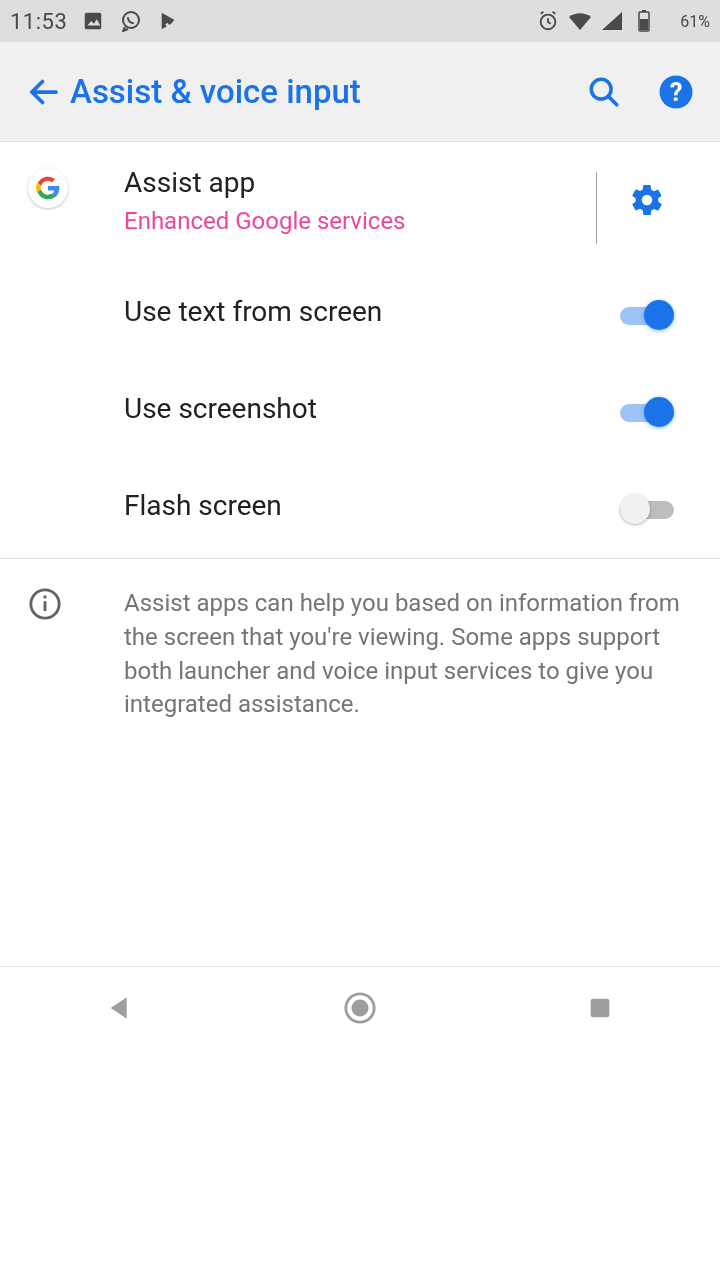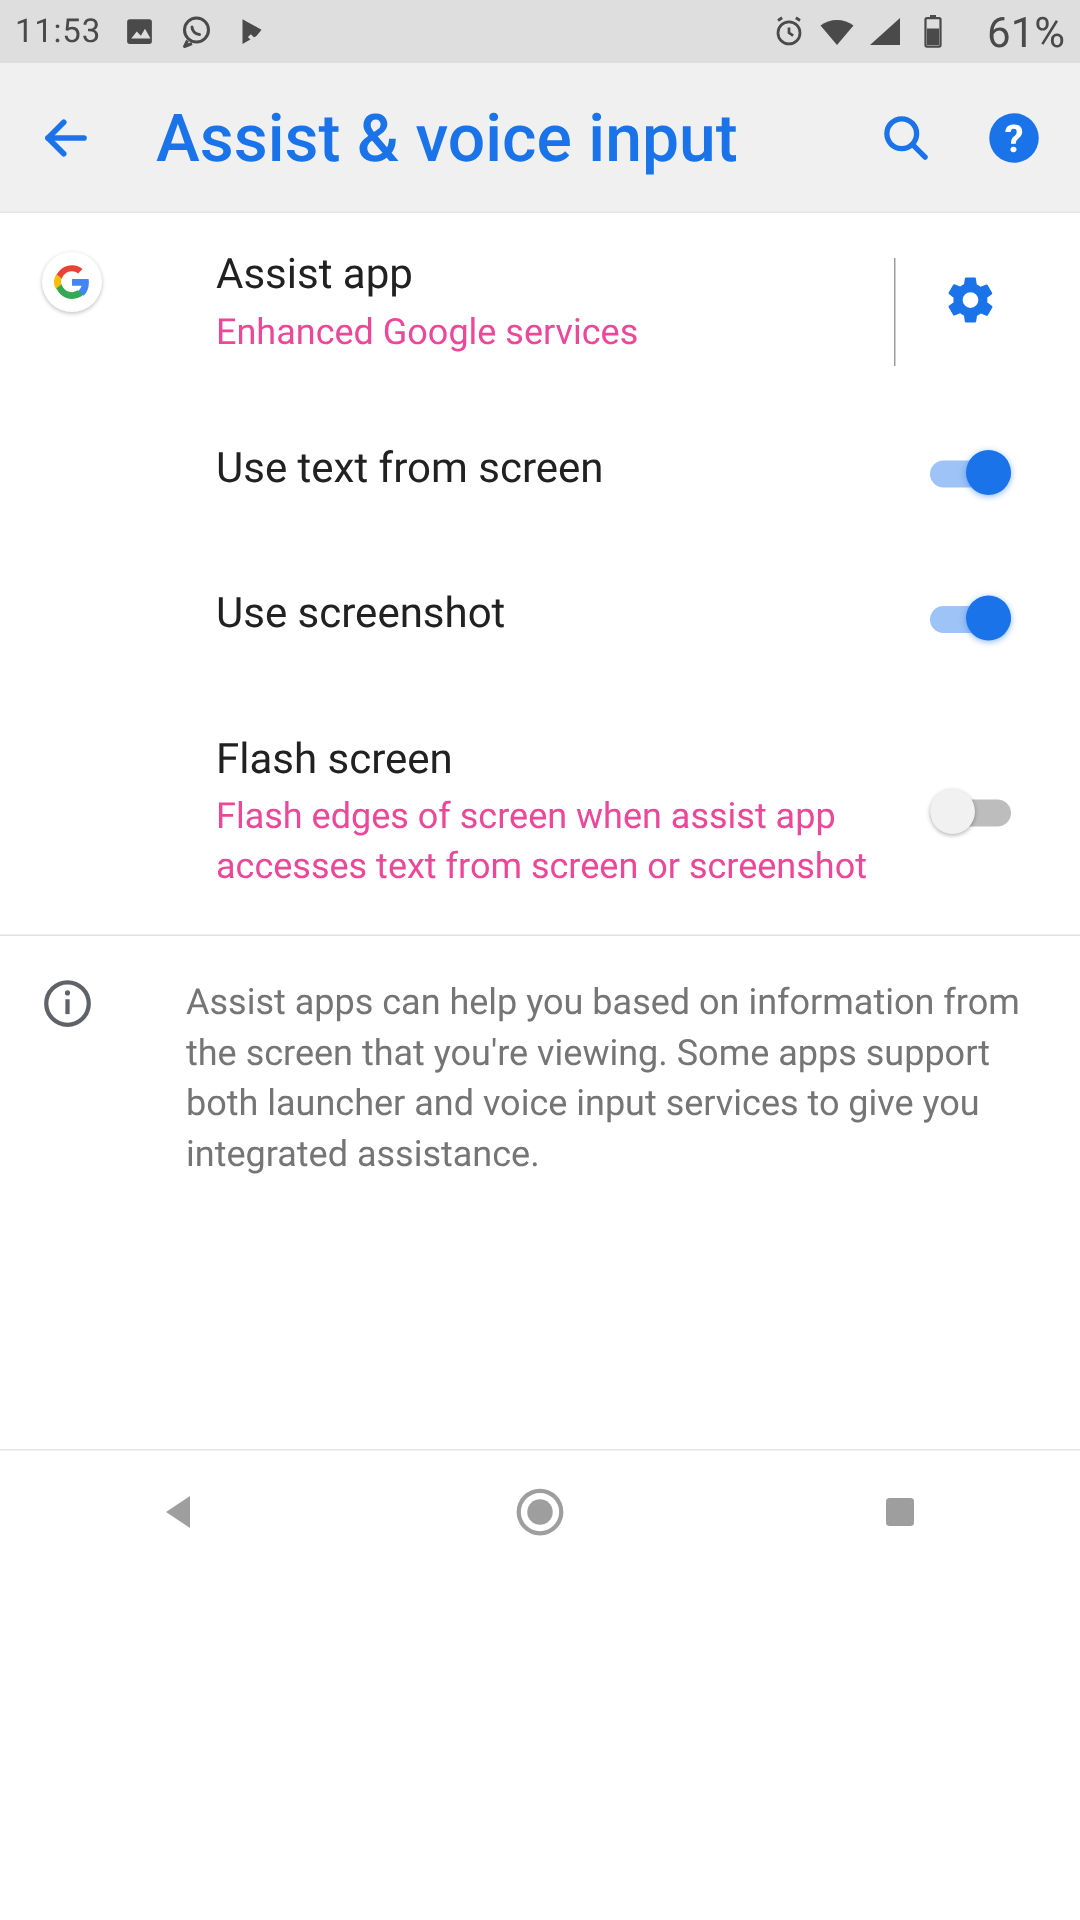--- a/index.html
+++ b/index.html
@@ -3,30 +3,30 @@
 <meta charset="utf-8">
 <style>
   * { box-sizing: border-box; margin: 0; padding: 0; }
   html, body { width: 720px; height: 1280px; font-family: Roboto, "Helvetica Neue", Arial, sans-serif; background: #fff; color: #212121; }
   
   .status-bar { height: 42px; background: #dedede; display: flex; align-items: center; padding: 0 10px; font-size: 22px; color: #4a4a4a; }
   .status-left { display: flex; align-items: center; gap: 14px; }
   .status-right { margin-left: auto; display: flex; align-items: center; gap: 8px; }
   .status-time { font-size: 22px; letter-spacing: 0.5px; }
   .stat-icon { display: inline-flex; align-items: center; justify-content: center; width: 24px; height: 24px; }
-  .battery-pct { font-size: 28px; margin-left: 16px; }
+  .battery-pct { font-size: 16px; margin-left: 16px; }
   
   .app-bar { height: 100px; background: #f0f0f0; display: flex; align-items: center; padding: 0 18px; border-bottom: 1px solid #e5e5e5; }
-  .app-title { color: #1a73e8; font-size: 44px; font-weight: 500; margin-left: 34px; }
+  .app-title { color: #1a73e8; font-size: 33px; font-weight: 500; }
   .app-bar .spacer { flex: 1; }
   .icon-btn { width: 52px; height: 52px; display: inline-flex; align-items: center; justify-content: center; border-radius: 50%; }
   .icon-btn.right { margin-left: 20px; }
   
   .content { background: #fff; }
-  .row { display: flex; align-items: flex-start; padding: 24px 28px 24px 28px; gap: 20px; }
+  .row { display: flex; align-items: flex-start; padding: 24px 28px 24px 28px; }
   .row .leading { width: 96px; display: flex; align-items: center; justify-content: flex-start; padding-top: 2px; }
   .row .text { flex: 1; min-width: 0; }
   .row .trailing { width: 90px; display: flex; align-items: center; justify-content: center; align-self: center; }
   .title { font-size: 28px; color: #212121; margin-bottom: 6px; }
   .subtitle { font-size: 24px; color: #ec4899; line-height: 1.35; }
   
   .assist-row .trailing { position: relative; }
   .vdiv { position: absolute; left: -6px; top: -10px; bottom: -10px; width: 1px; background: #9e9e9e; height: 72px; }
   
   .hr { height: 1px; background: #e0e0e0; margin: 0; }
@@ -177,21 +177,20 @@
           <div class="track"></div>
             <div class="thumb"></div>
         </div>
       </div>
     </div>
 
     <div class="row" style="padding-top:34px; padding-bottom:30px;">
       <div class="leading"></div>
       <div class="text">
         <div class="title">Flash screen</div>
-        <div class="subtitle">Flash edges of screen when assist app accesses text from screen or screenshot</div>
       </div>
       <div class="trailing">
         <div class="switch">
           <div class="track"></div>
             <div class="thumb"></div>
         </div>
       </div>
     </div>
 
     <div class="hr"></div>

